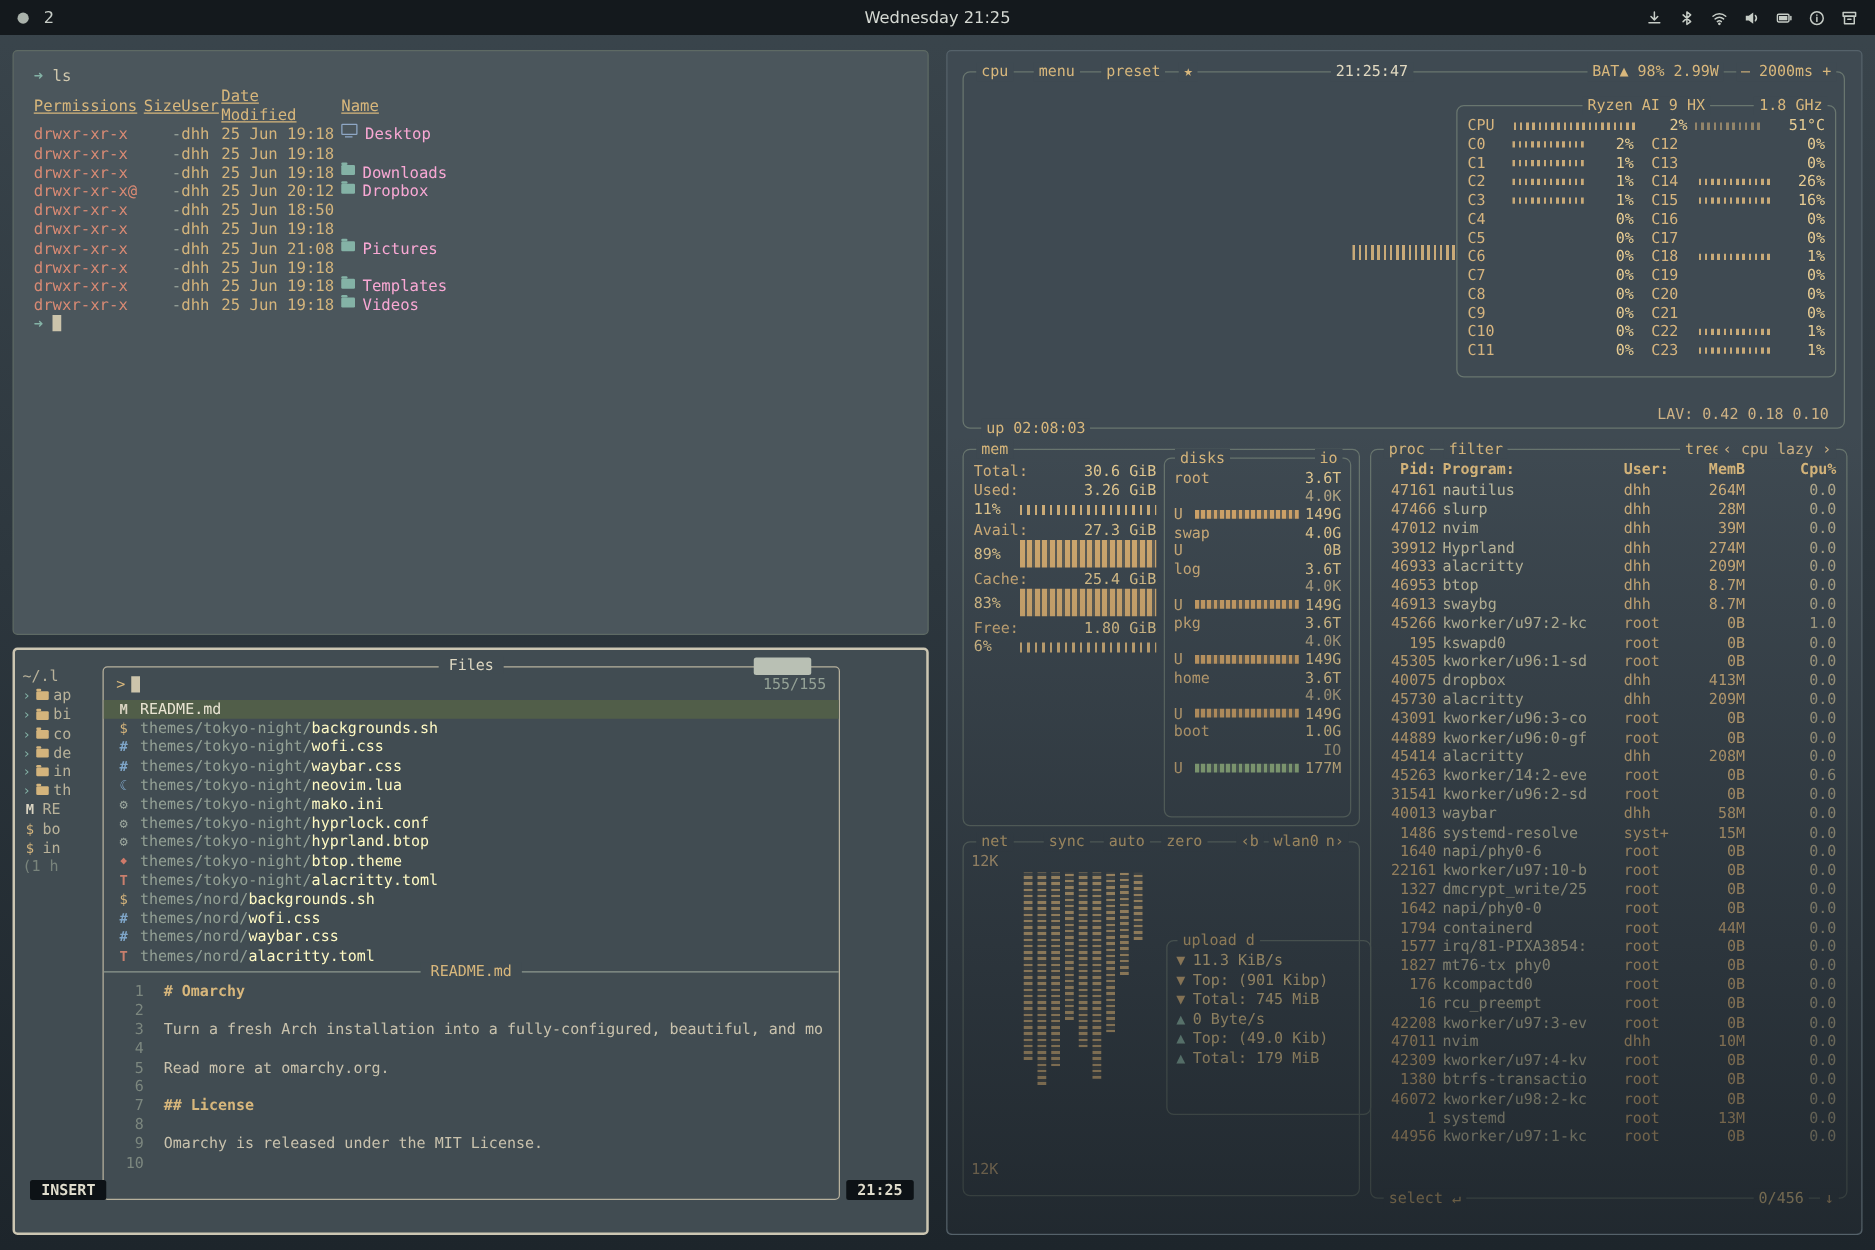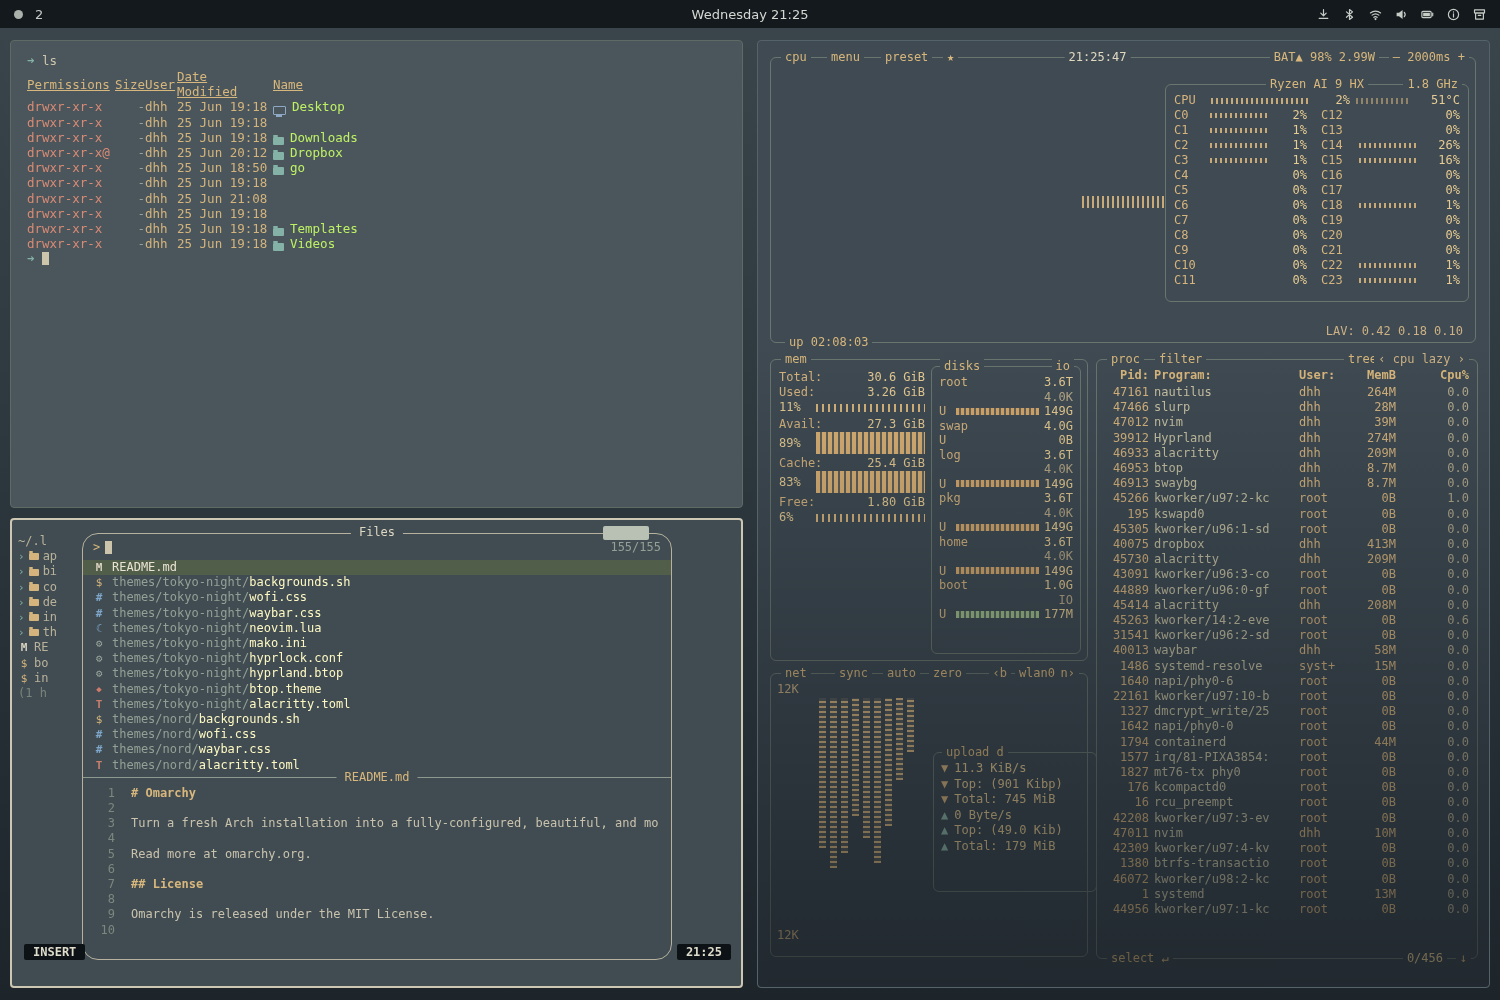--- a/index.html
+++ b/index.html
@@ -26,39 +26,39 @@
   
   .tline{line-height:16px;white-space:pre}
   .prompt-arrow{color:#84b2a6;font-weight:bold}
   .cursor-block{display:inline-block;width:7px;height:13px;background:#ccc4ab;vertical-align:-2px}
   .ls-row{display:grid;grid-template-columns:88px 30px 32px 96px 1fr;line-height:15.2px;align-items:center}
   .ls-head .lsh{color:#d8b77c;text-decoration:underline}
   .c-perm{color:#d98a74}
   .c-size{color:#97a29a;text-align:right}
   .c-user{color:#d4b47c}
   .c-date{color:#d4b47c}
-  .c-name{color:#bef264;display:flex;align-items:flex-end;gap:6px}
+  .c-name{color:#f9a8d4;display:flex;align-items:flex-start;gap:6px}
   .fic{display:inline-block;position:relative}
   .fic-folder{width:11px;height:8px;background:#84b2a6;border-radius:1px;margin-top:2px}
   .fic-folder::before{content:"";position:absolute;top:-2px;left:0;width:5px;height:2px;background:#84b2a6;border-radius:1px}
   .fic-desktop{width:11px;height:7px;border:1.5px solid #8fa8c6;border-radius:1px}
   .fic-desktop::after{content:"";position:absolute;left:2px;bottom:-3px;width:6px;height:1.5px;background:#8fa8c6}
   .fic-music::before{content:"♪";color:#84b2a6;font-size:12px;line-height:10px}
   .fic-music{width:10px;height:12px}
 
   
   .tree{position:absolute;left:6px;top:14px;width:58px;color:#b9b29a;line-height:15.2px;overflow:hidden}
   .tree-row{display:flex;align-items:center;gap:4px;white-space:nowrap;overflow:hidden}
   .tree-row.dim{color:#79847c}
   .chev{color:#84b2a6;font-size:11px}
   .tico{display:inline-block;position:relative;width:10px;height:7px;background:#d4b47c;border-radius:1px;flex:0 0 auto}
   .tico::before{content:"";position:absolute;top:-2px;left:0;width:4px;height:2px;background:#d4b47c;border-radius:1px}
   .tlabel{overflow:hidden}
 
-  .picker{position:absolute;left:70px;top:13px;width:588px;height:425px;border:1px solid #b7b19d;border-radius:16px;background:#414c52}
+  .picker{position:absolute;left:70px;top:13px;width:588px;height:425px;border:1px solid #b7b19d;border-radius:4px;background:#414c52}
   .picker-title{position:absolute;top:-9px;left:50%;transform:translateX(-50%);background:#414c52;padding:0 8px;color:#ded8c2}
   .picker-thumb{position:absolute;top:-8px;right:22px;width:46px;height:14px;background:#b9c0b4;border-radius:2px}
   .picker-input{display:flex;align-items:center;justify-content:space-between;padding:5px 10px 3px 10px;line-height:16px}
   .pi-left{display:flex;align-items:center;gap:5px}
   .pi-prompt{color:#d8b77c}
   .picker-count{color:#93a095}
   .file-list{padding:2px 0 0 0}
   .file-row{display:flex;align-items:center;gap:7px;line-height:15.2px;padding:0 10px;white-space:nowrap;overflow:hidden}
   .file-row.sel{background:#515e49}
   .pic{width:12px;flex:0 0 auto;text-align:center;font-size:11px}
@@ -264,36 +264,36 @@
         <span class="c-name">
           <span class="fic fic-folder"></span>
           <span class="fname">Dropbox</span>
         </span>
       </div>
       <div class="ls-row">
         <span class="c-perm">drwxr-xr-x</span>
         <span class="c-size">-</span>
         <span class="c-user">dhh</span>
         <span class="c-date">25 Jun 18:50</span>
-        <span class="c-name">
-          <span class="fic fic-folder"></span>
-          <span class="fname">go</span>
-        </span>
       </div>
       <div class="ls-row">
         <span class="c-perm">drwxr-xr-x</span>
         <span class="c-size">-</span>
         <span class="c-user">dhh</span>
         <span class="c-date">25 Jun 19:18</span>
       </div>
       <div class="ls-row">
         <span class="c-perm">drwxr-xr-x</span>
         <span class="c-size">-</span>
         <span class="c-user">dhh</span>
         <span class="c-date">25 Jun 21:08</span>
+        <span class="c-name">
+          <span class="fic fic-folder"></span>
+          <span class="fname">Pictures</span>
+        </span>
       </div>
       <div class="ls-row">
         <span class="c-perm">drwxr-xr-x</span>
         <span class="c-size">-</span>
         <span class="c-user">dhh</span>
         <span class="c-date">25 Jun 19:18</span>
       </div>
       <div class="ls-row">
         <span class="c-perm">drwxr-xr-x</span>
         <span class="c-size">-</span>

